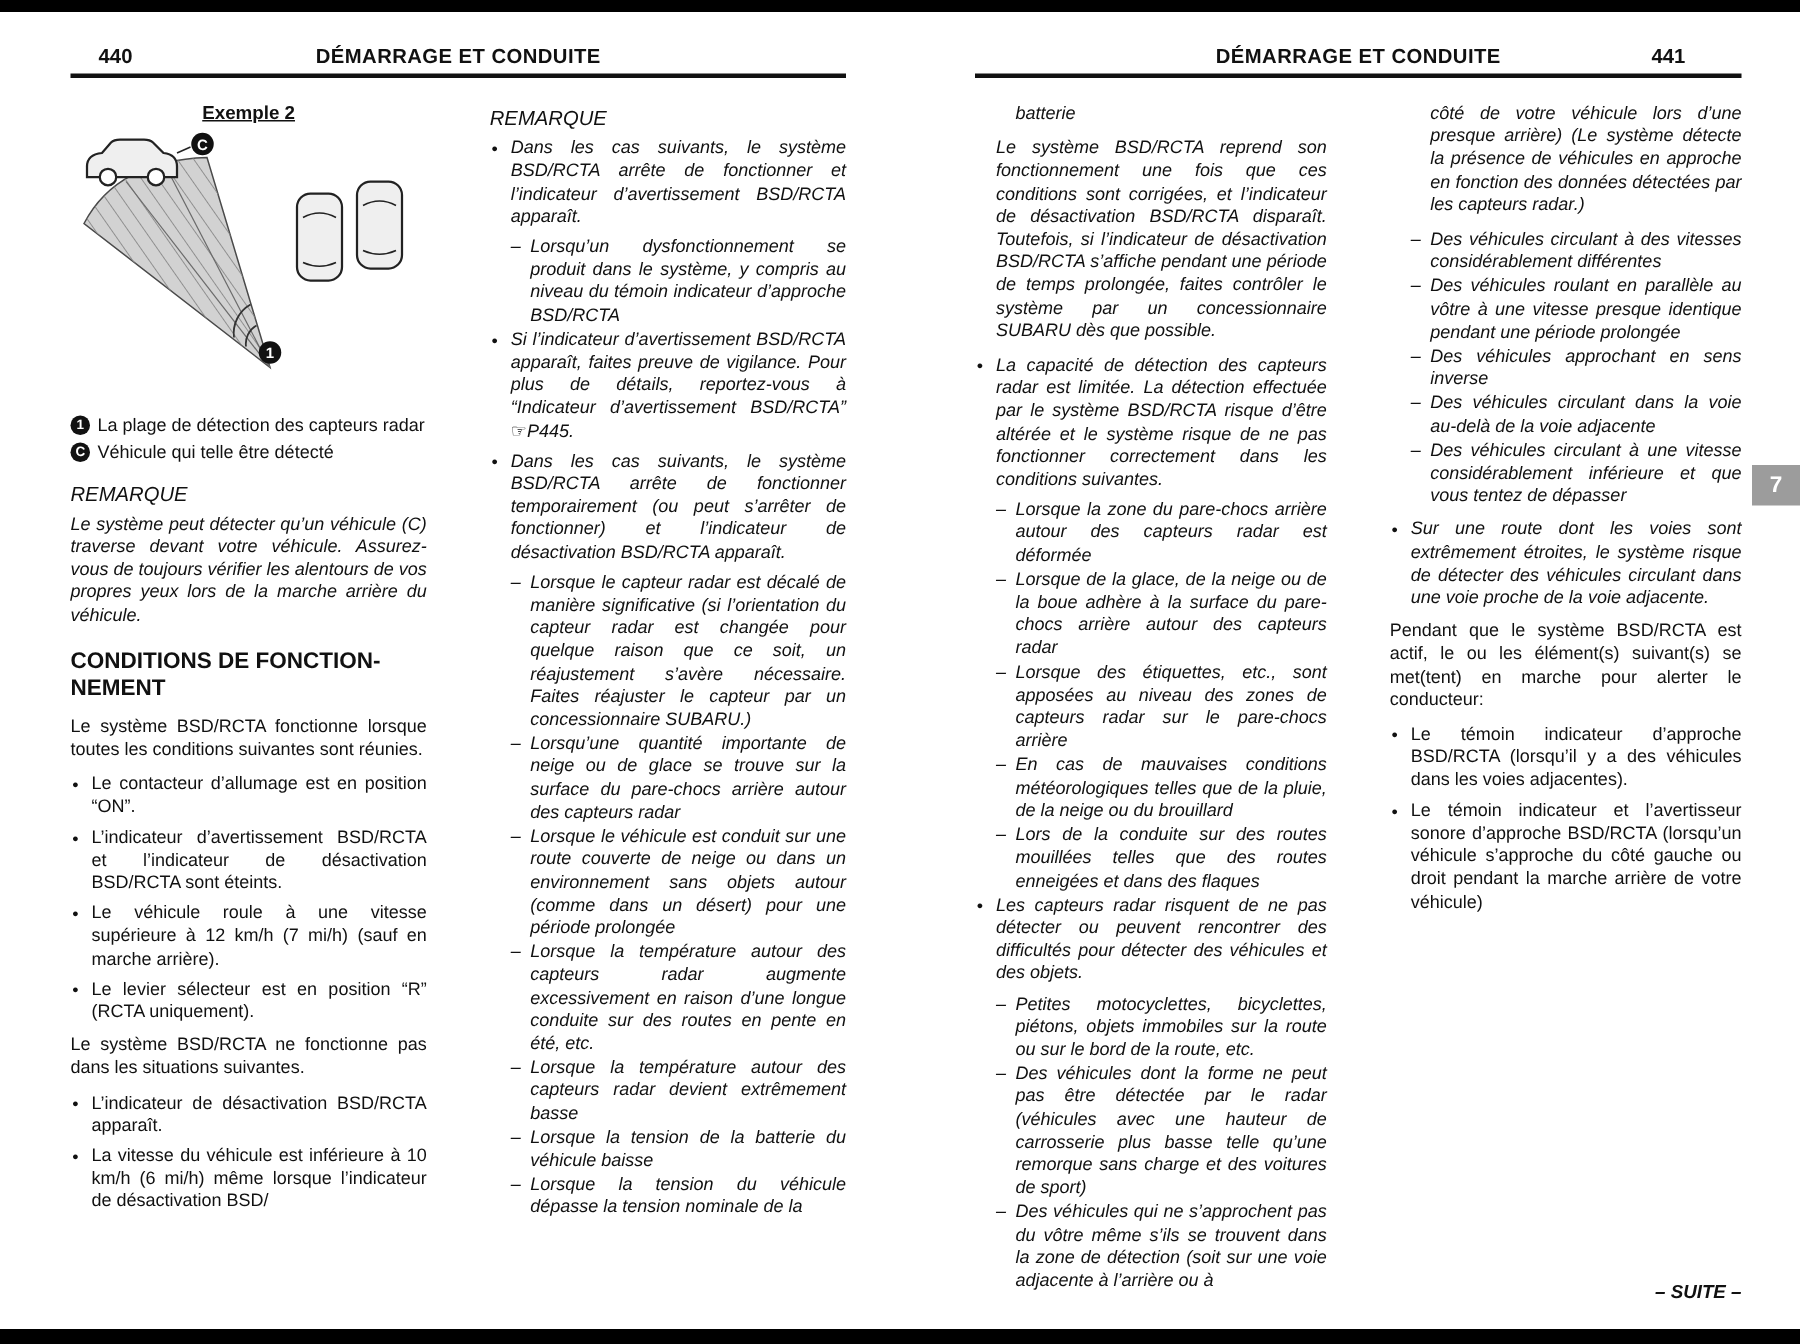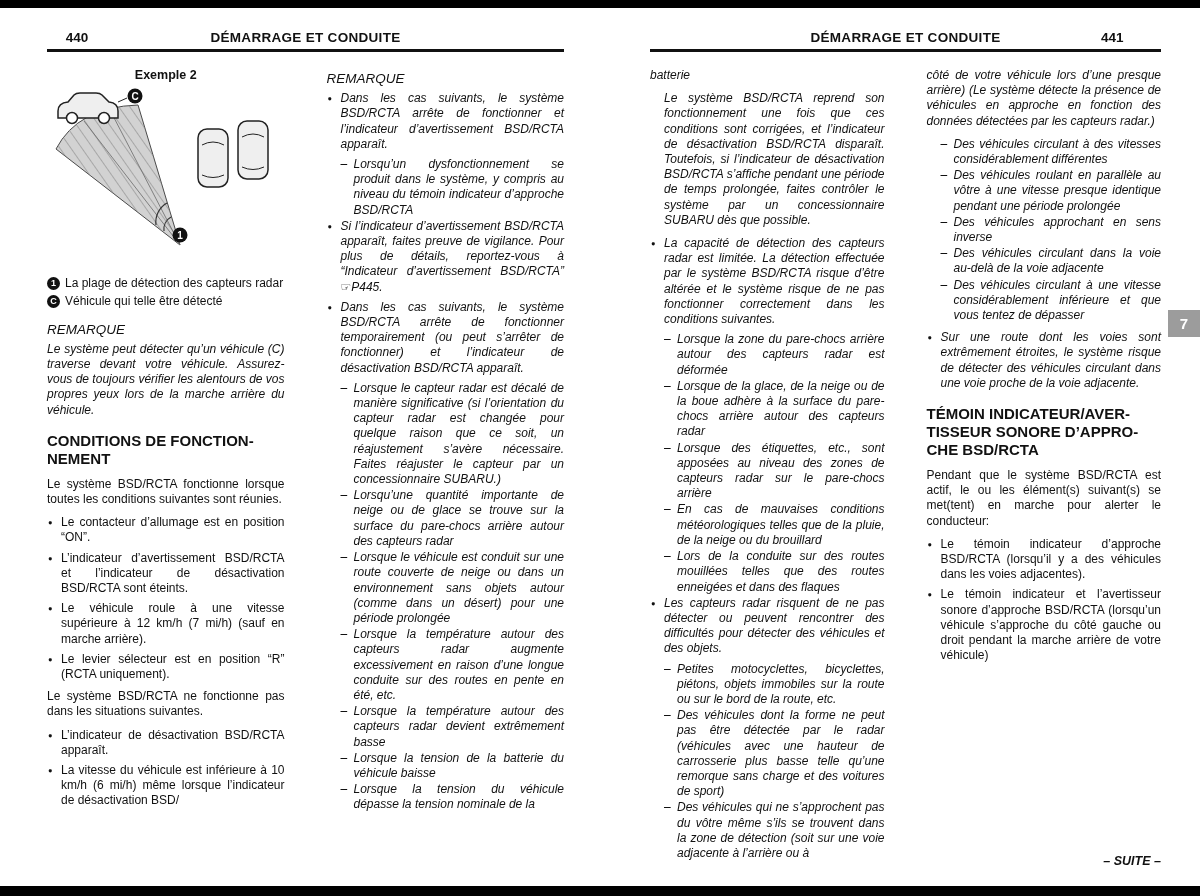--- a/index.html
+++ b/index.html
@@ -23,30 +23,30 @@
 
   .cols { display:flex; gap:42px; margin-top:16px; }
   .col  { flex:1; min-width:0; font-size:12px; line-height:15.2px; text-align:justify; }
 
   .h2 { font-size:15px; font-weight:bold; line-height:18px; white-space:pre-line;
         margin:14px 0 9px; text-align:left; }
   .remarque { font-style:italic; font-size:13.5px; margin:3px 0 5px; text-align:left; }
   .p  { margin-bottom:8px; }
   .it { font-style:italic; }
   .ind1 { margin-left:14px; }
-  .ind2 { }
+  .ind2 { margin-left:27px; }
 
   .ul { margin-bottom:7px; }
   .li { position:relative; padding-left:14px; margin-bottom:5px; }
   .bm { position:absolute; left:1px; top:0; font-size:7.5px; line-height:15.2px; font-style:normal; }
   .sub { position:relative; margin-left:14px; padding-left:13px; margin-bottom:1px; }
   .dm  { position:absolute; left:0; }
 
   .fig { margin-bottom:12px; }
-  .figlabel { font-weight:bold; font-size:12.5px; text-align:center; margin-bottom:2px; }
+  .figlabel { font-weight:bold; font-size:12.5px; text-align:center; margin-bottom:2px;text-decoration:underline; }
   .fig svg { display:block; margin:0 auto; }
   .legend { margin-top:7px; text-align:left; }
   .lrow { position:relative; padding-left:18px; margin-bottom:3px; }
   .cm { position:absolute; left:0; top:1px; width:13px; height:13px; border-radius:50%;
         background:#111; color:#fff; font-size:9px; font-weight:bold;
         display:flex; align-items:center; justify-content:center; }
 
   .suite { position:absolute; right:0; bottom:2px; font-weight:bold; font-style:italic; font-size:12.5px; }
   .side-tab { position:absolute; right:0; top:310px; width:32px; height:27px; background:#9c9c9c;
         color:#fff; font-weight:bold; font-size:15px;
@@ -199,23 +199,20 @@
             <div class="ul it">
               <div class="sub"><span class="dm">–</span><span>Des véhicules circulant à des vitesses considérablement différentes</span></div>
               <div class="sub"><span class="dm">–</span><span>Des véhicules roulant en parallèle au vôtre à une vitesse presque identique pendant une période prolongée</span></div>
               <div class="sub"><span class="dm">–</span><span>Des véhicules approchant en sens inverse</span></div>
               <div class="sub"><span class="dm">–</span><span>Des véhicules circulant dans la voie au-delà de la voie adjacente</span></div>
               <div class="sub"><span class="dm">–</span><span>Des véhicules circulant à une vitesse considérablement inférieure et que vous tentez de dépasser</span></div>
             </div>
             <div class="ul it">
               <div class="li"><span class="bm">●</span><span>Sur une route dont les voies sont extrêmement étroites, le système risque de détecter des véhicules circulant dans une voie proche de la voie adjacente.</span></div>
             </div>
-            <div class="h2">TÉMOIN INDICATEUR/AVER-
-TISSEUR SONORE D’APPRO-
-CHE BSD/RCTA</div>
             <div class="p">Pendant que le système BSD/RCTA est actif, le ou les élément(s) suivant(s) se met(tent) en marche pour alerter le conducteur:</div>
             <div class="ul">
               <div class="li"><span class="bm">●</span><span>Le témoin indicateur d’approche BSD/RCTA (lorsqu’il y a des véhicules dans les voies adjacentes).</span></div>
               <div class="li"><span class="bm">●</span><span>Le témoin indicateur et l’avertisseur sonore d’approche BSD/RCTA (lorsqu’un véhicule s’approche du côté gauche ou droit pendant la marche arrière de votre véhicule)</span></div>
             </div>
           </div>
       </div>
     </div>
     <div class="suite">– SUITE –</div>
   </div>

